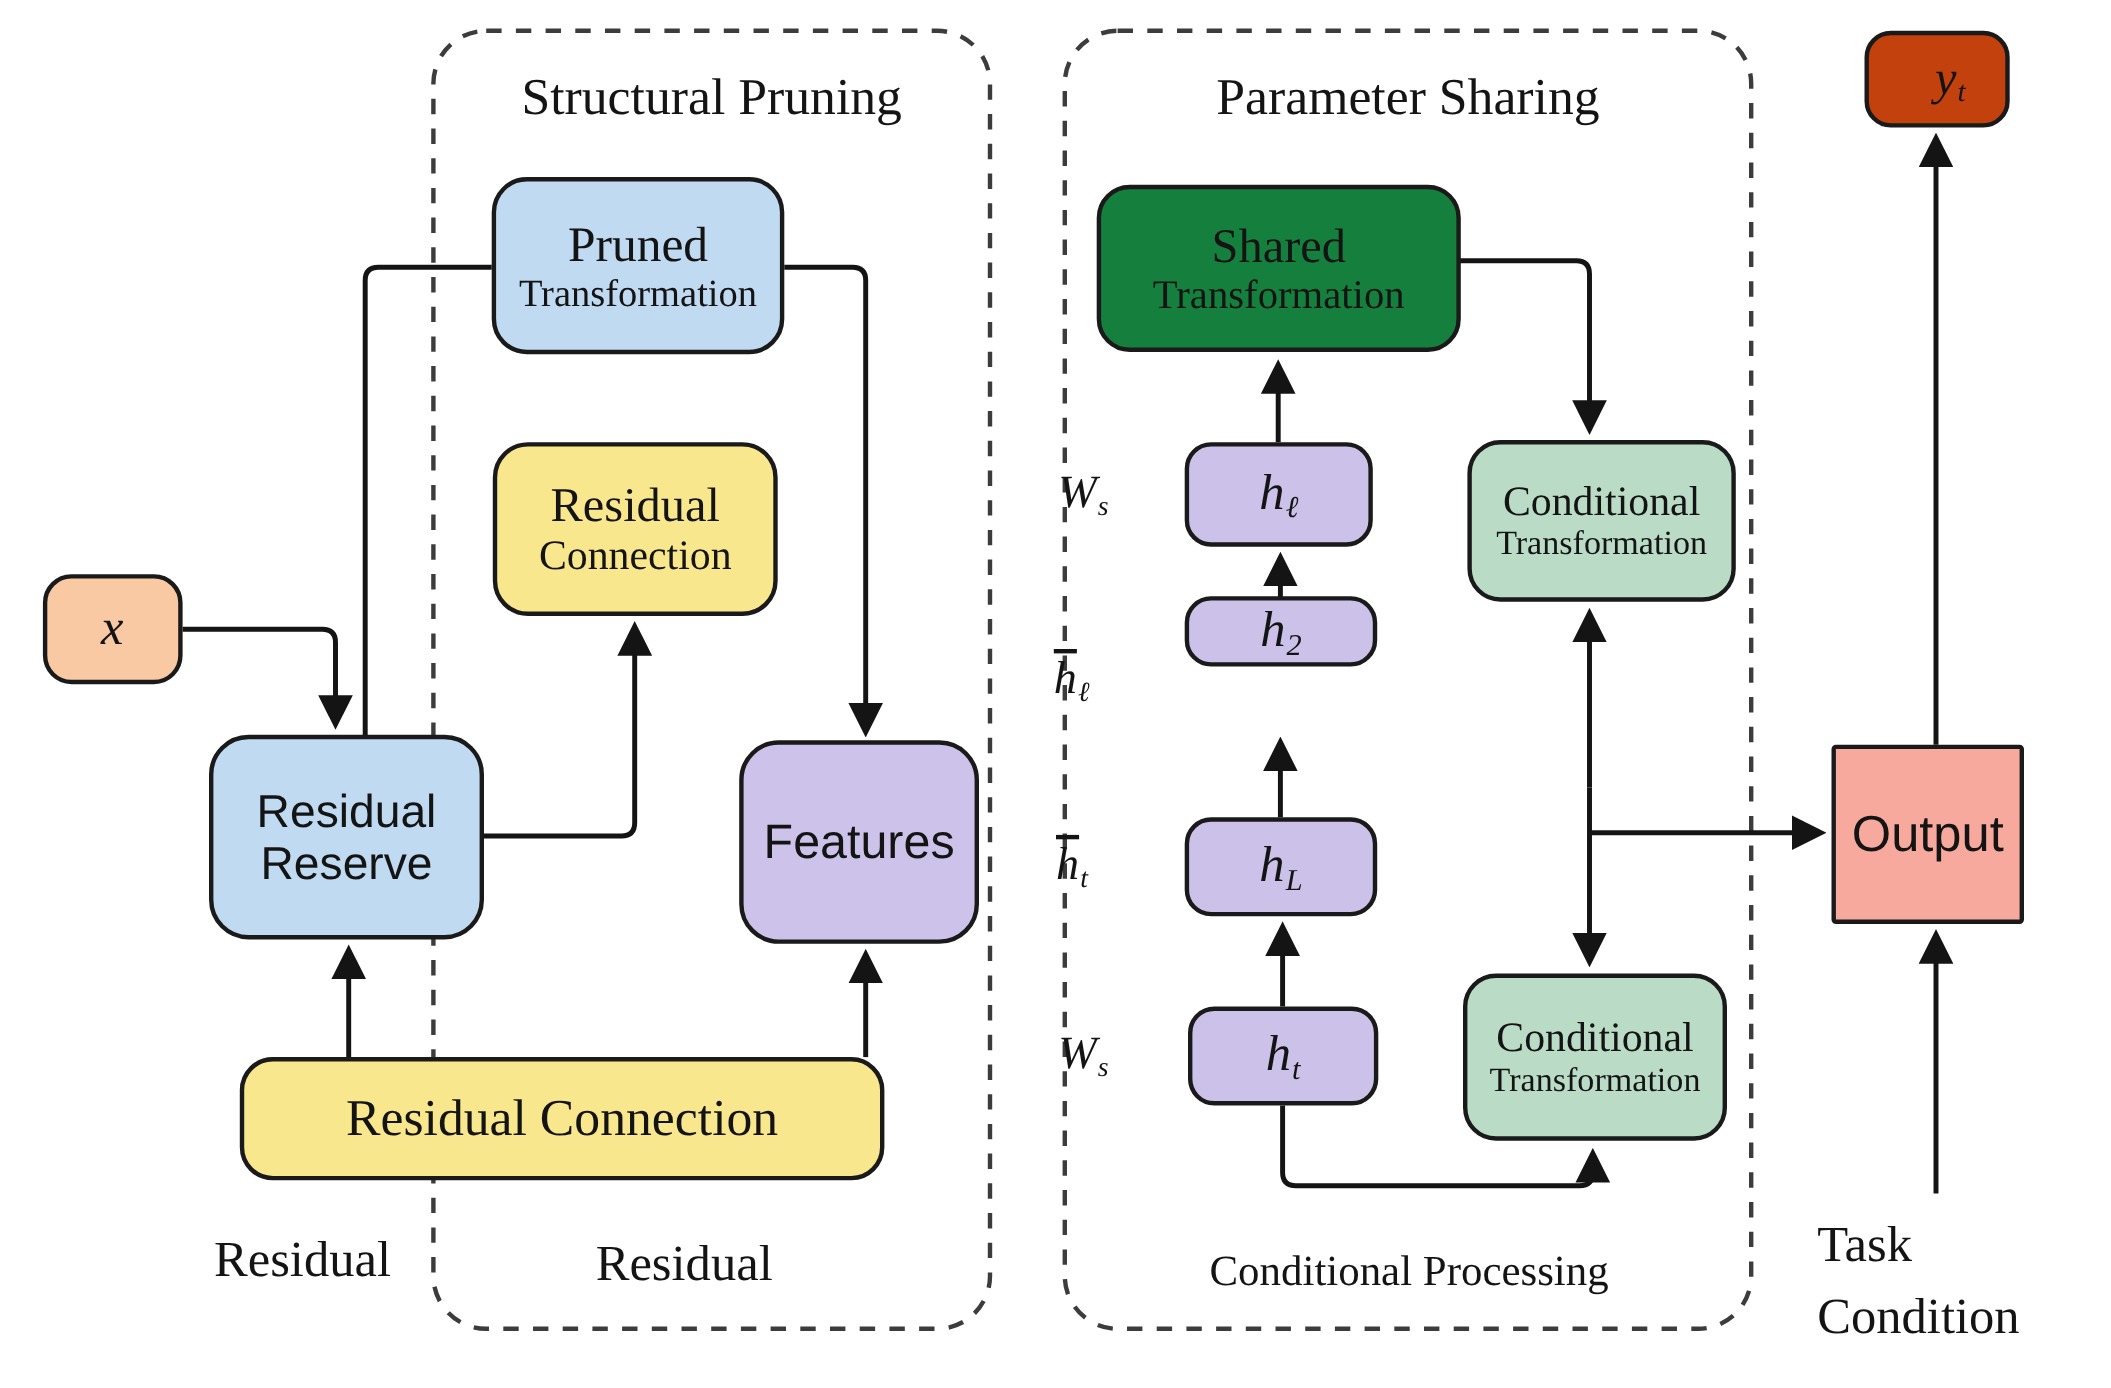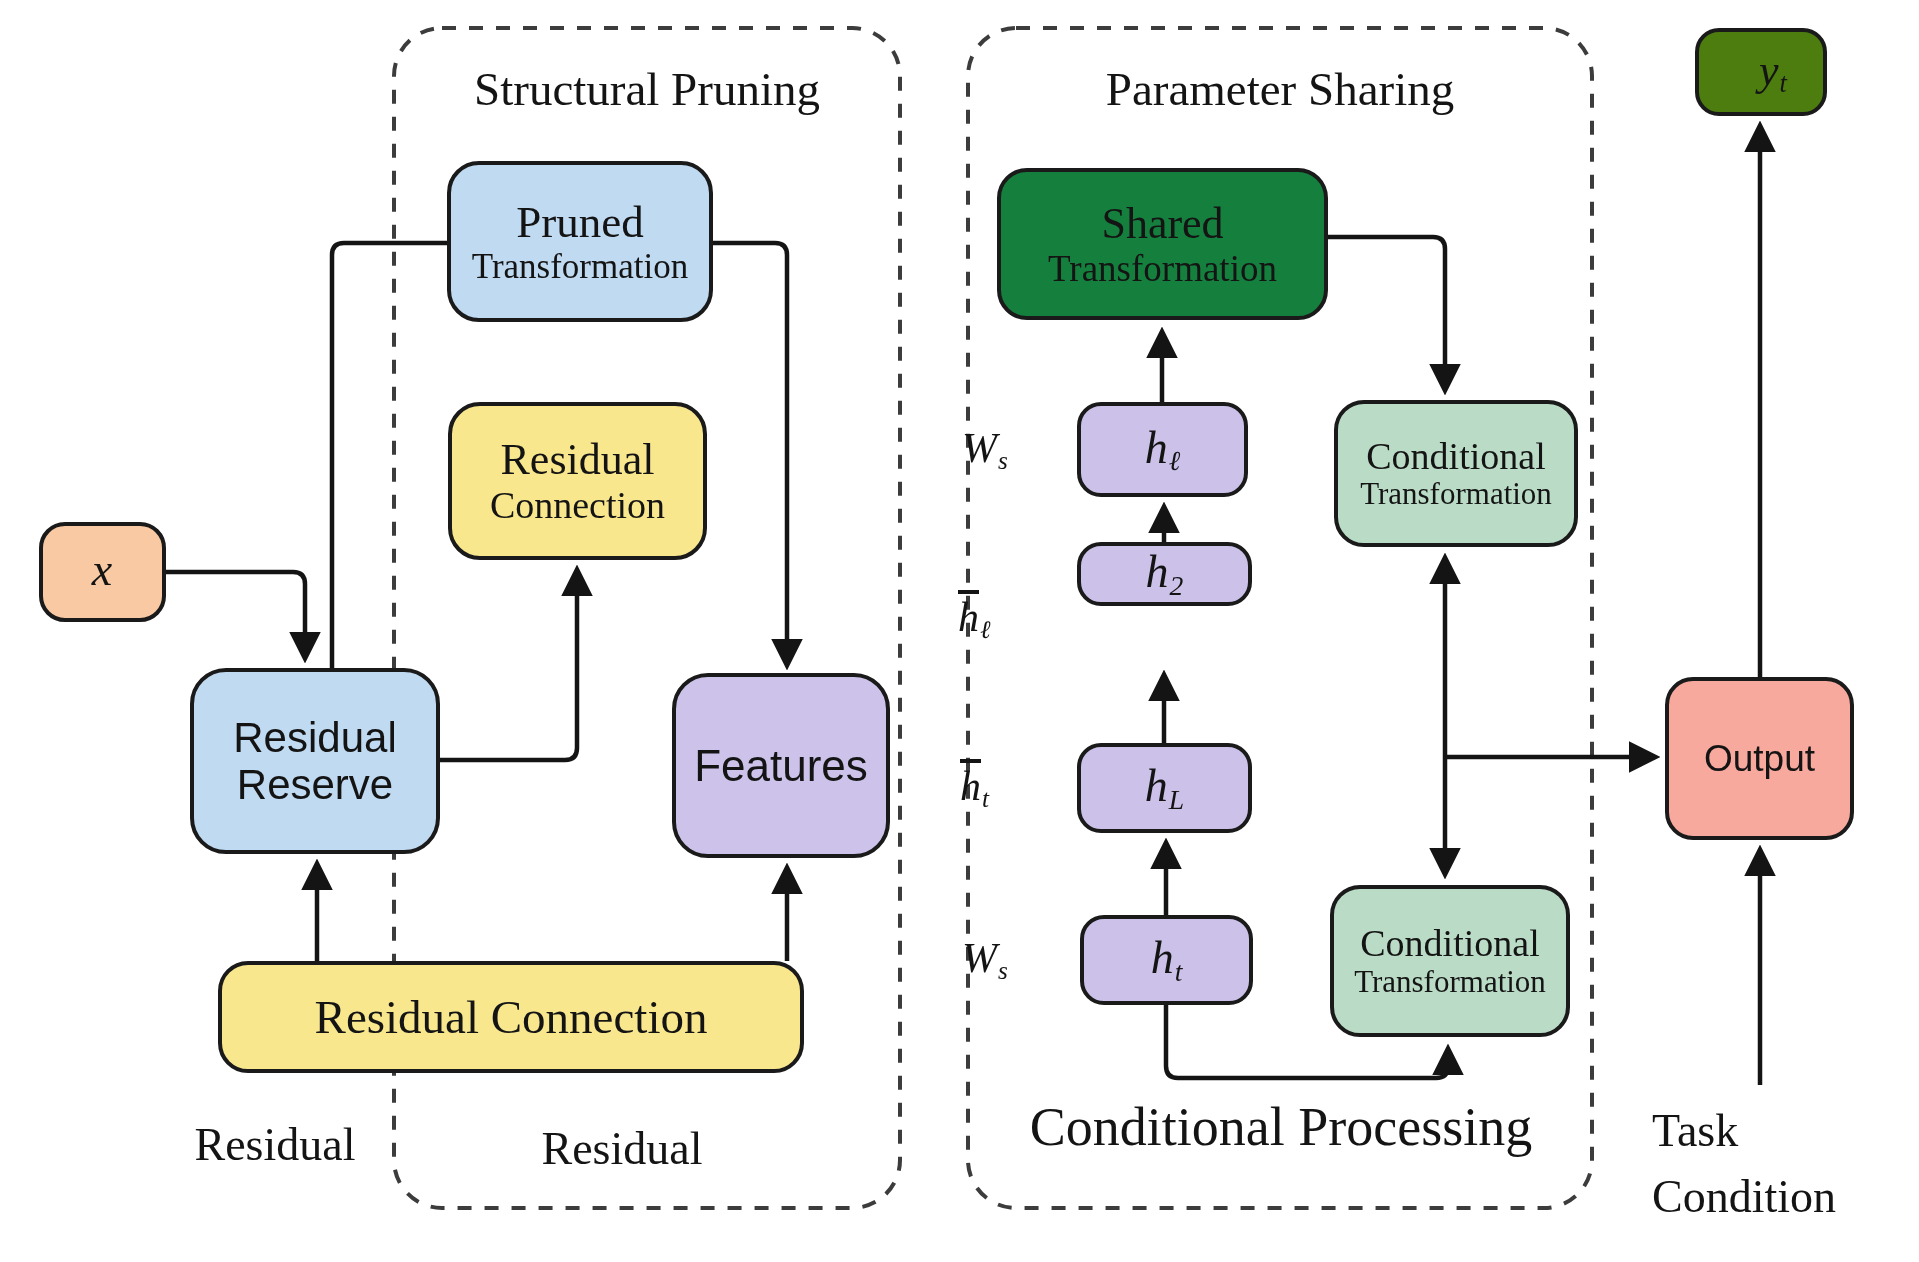--- a/index.html
+++ b/index.html
@@ -138,36 +138,36 @@
   <div class="node serif" style="left: 1334px; top: 400px; width: 244px; height: 147px; border-radius: 30px; background-color: rgb(186, 220, 198);">
     <div class="l1" style="font-size:38px;">Conditional</div>
     <div class="l2" style="font-size:31px;">Transformation</div>
   </div>
 
   <div class="node serif" style="left: 1330px; top: 885px; width: 240px; height: 152px; border-radius: 30px; background-color: rgb(186, 220, 198);">
     <div class="l1" style="font-size:38px;">Conditional</div>
     <div class="l2" style="font-size:31px;">Transformation</div>
   </div>
 
-  <div class="node sans" style="left: 1665px; top: 677px; width: 189px; height: 163px; border-radius: 28px; font-size: 37px; background-color: rgb(246, 169, 156);">
+  <div class="node sans" style="left: 1665px; top: 677px; width: 175px; height: 163px; border-radius: 4px; font-size: 46px; background-color: rgb(246, 169, 156);">
     <div>Output</div>
   </div>
 
-  <div class="node serif" style="left: 1695px; top: 28px; width: 132px; height: 88px; border-radius: 24px; font-size: 44px; background-color: #4d7c0f; padding-left: 24px;">
+  <div class="node serif" style="left: 1695px; top: 28px; width: 132px; height: 88px; border-radius: 24px; font-size: 44px; background-color: #c2410c; padding-left: 24px;">
     <span class="mvar"><span class="v-base">y</span><span class="v-sub">t</span></span>
   </div>
 
   <div class="side-label serif" style="left:962px;top:424px;">
     <span class="v-base">W</span><span class="v-sub">s</span></div>
   <div class="side-label serif" style="left:958px;top:593px;">
     <span class="v-base v-bar">h</span><span class="v-sub">ℓ</span></div>
   <div class="side-label serif" style="left:960px;top:762px;">
     <span class="v-base v-bar">h</span><span class="v-sub">t</span></div>
   <div class="side-label serif" style="left:962px;top:934px;">
     <span class="v-base">W</span><span class="v-sub">s</span></div>
 
   <div class="caption serif" style="left:145px;top:1118px;width:260px;font-size:46px;">Residual</div>
   <div class="caption serif" style="left:492px;top:1122px;width:260px;font-size:46px;">Residual</div>
-  <div class="caption serif" style="left:1006px;top:1096px;width:550px;font-size:54px;">Conditional Processing</div>
+  <div class="caption serif" style="left:1006px;top:1133px;width:550px;font-size:39px;">Conditional Processing</div>
   <div class="caption serif left-al" style="left:1652px;top:1104px;width:240px;font-size:46px;">Task</div>
   <div class="caption serif left-al" style="left:1652px;top:1170px;width:260px;font-size:46px;">Condition</div>
 
 </div>
 
 </body></html>

